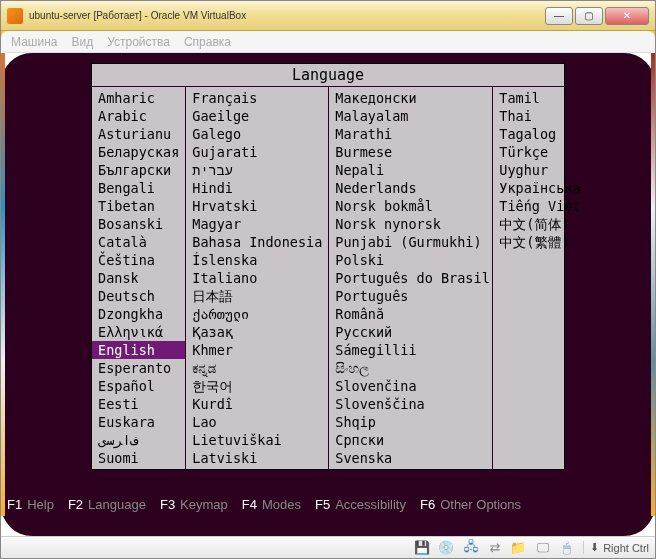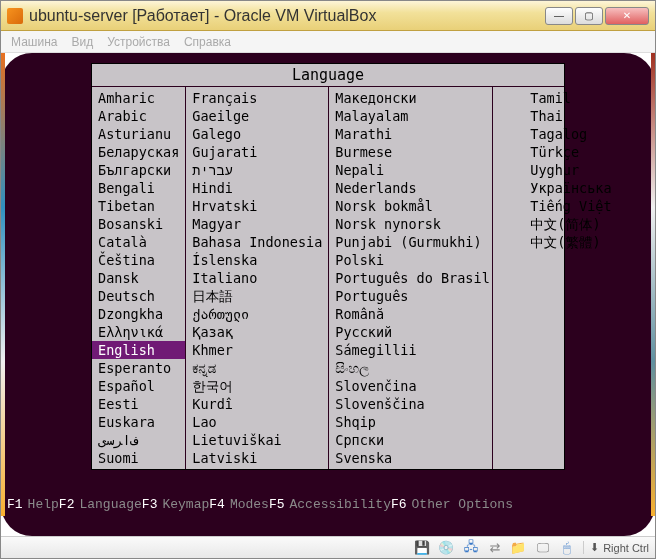--- a/index.html
+++ b/index.html
@@ -17,36 +17,36 @@
     display: flex; align-items: center;
     padding: 0 6px;
     border-bottom: 1px solid #c0a040;
   }
   .tb-icon {
     width: 16px; height: 16px;
     background: linear-gradient(135deg, #f7931e, #d96a0b);
     border-radius: 2px;
     margin-right: 6px;
   }
-  .tb-title { font-size: 16px; color: #333; flex: 1; }
+  .tb-title { font-size: 10px; color: #333; flex: 1; }
   .tb-btns { display: flex; gap: 2px; }
   .tb-btn {
     width: 28px; height: 18px;
     border: 1px solid #888;
     border-radius: 3px;
     background: linear-gradient(180deg,#fefefe,#dcdcdc);
     font-size: 10px; text-align: center; line-height: 16px;
     color: #333;
   }
   .tb-btn.close { background: linear-gradient(180deg,#f7bfbf,#e06060); color:#fff; width:44px;}
   .menubar {
     height: 22px; background: #f5f5f5;
     display: flex; align-items: center; gap: 14px;
     padding: 0 10px; border-bottom: 1px solid #ddd;
-    font-size: 12px; color: #aaa;
+    font-size: 12px; color: #aaa; border-radius: 7px;
   }
   .menubar span { cursor: default; }
   .content {
     flex: 1;
     background: #2c001e;
     display: flex; flex-direction: column;
     padding: 4px 0 0 0;
     position: relative;
     border-radius: 31px;
   }
@@ -70,21 +70,21 @@
     background: #c8c4c8;
   }
   .lang-grid {
     display: flex;
   }
   .lang-col {
     display: flex; flex-direction: column;
     border-right: 1px solid #2c001e;
     padding: 2px 0;
   }
-  .lang-col:last-child { border-right: none; margin-left: 31px; }
+  .lang-col:last-child { border-right: none; }
   .lang-col.c0 { width: 108px; }
   .lang-col.c1 { width: 144px; }
   .lang-col.c2 { width: 164px; }
   .lang-col.c3 { width: 96px; }
   .lang-item {
     font-family: "DejaVu Sans Mono","Courier New",monospace;
     font-size: 13.5px;
     color: #000;
     padding: 0 6px;
     line-height: 18px;
@@ -92,22 +92,22 @@
     white-space: nowrap;
     overflow: hidden;
     cursor: pointer;
   }
   .lang-item.selected {
     background: #701a75;
     color: #fff;
   }
   .fkeys {
     position: absolute; left: 6px; right: 6px; bottom: 24px;
-    display: flex; 
-    font-family: Liberation Mono, monospace;
+    display: flex; gap: 14px;
+    font-family: Liberation Sans, sans-serif;
     font-size: 13px; color: #c8c4c8;
   }
   .fkeys .fk { display: flex; gap: 5px; }
   .fkeys .fk .k { color: #ffffff; }
   .fkeys .fk .lbl { color: #8a8a8a; }
   .statusbar {
     height: 22px;
     background: linear-gradient(180deg,#fafafa,#e8e8e8);
     border-top: 1px solid #ccc;
     display: flex; align-items: center; justify-content: flex-end;

